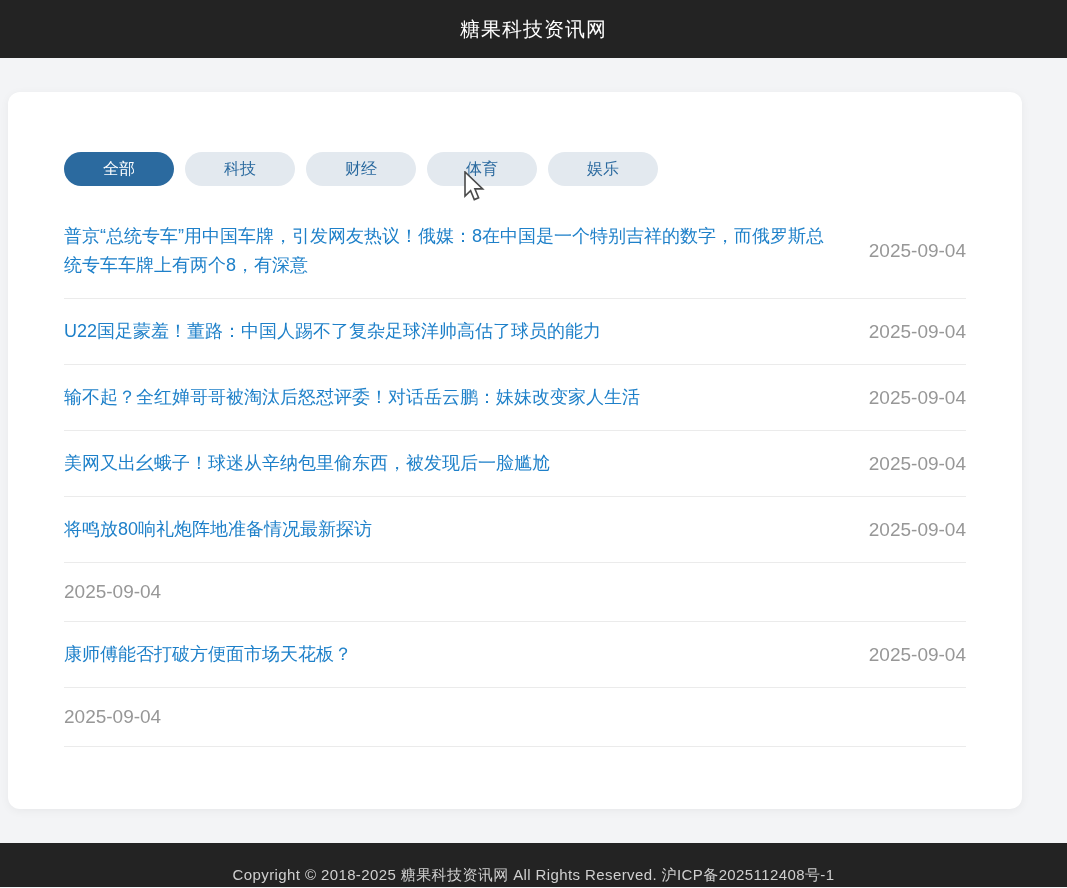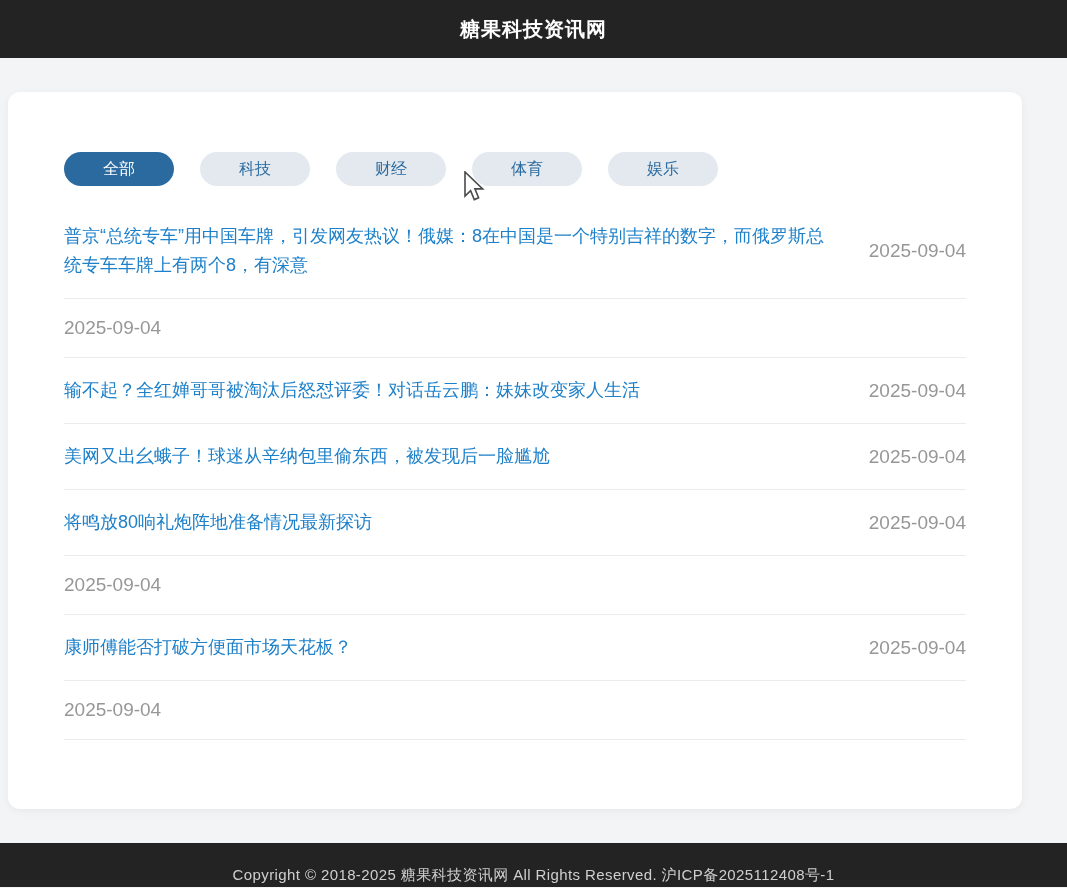--- a/index.html
+++ b/index.html
@@ -25,34 +25,34 @@
   .site-header {
     height: 58px;
     background: var(--dark);
     display: flex;
     align-items: center;
     justify-content: center;
   }
   .site-title {
     color: #ffffff;
     font-size: 20px;
-    font-weight: 700;
+    font-weight: 400;
     letter-spacing: 1px;
   }
   .content-card {
     margin: 34px 45px 0 8px;
     background: #ffffff;
     border-radius: 12px;
     box-shadow: 0 2px 10px rgba(0,0,0,0.05);
     padding: 60px 56px 56px 56px;
     min-height: 717px;
   }
   .tabs-row {
     display: flex;
-    gap: 26px;
+    gap: 11px;
   }
   .tab-pill {
     width: 110px;
     height: 34px;
     border-radius: 17px;
     background: var(--pill-bg);
     color: var(--accent);
     font-size: 16px;
     display: flex;
     align-items: center;
@@ -125,20 +125,21 @@
       <div class="tab-pill">财经</div>
       <div class="tab-pill">体育</div>
       <div class="tab-pill">娱乐</div>
     </nav>
   <section class="article-list" id="articles">
       <div class="article-row">
         <a class="article-link">普京“总统专车”用中国车牌，引发网友热议！俄媒：8在中国是一个特别吉祥的数字，而俄罗斯总统专车车牌上有两个8，有深意</a>
         <span class="article-date">2025-09-04</span>
       </div>
       <div class="article-row">
+        <a class="article-link">U22国足蒙羞！董路：中国人踢不了复杂足球洋帅高估了球员的能力</a>
         <span class="article-date">2025-09-04</span>
       </div>
       <div class="article-row">
         <a class="article-link">输不起？全红婵哥哥被淘汰后怒怼评委！对话岳云鹏：妹妹改变家人生活</a>
         <span class="article-date">2025-09-04</span>
       </div>
       <div class="article-row">
         <a class="article-link">美网又出幺蛾子！球迷从辛纳包里偷东西，被发现后一脸尴尬</a>
         <span class="article-date">2025-09-04</span>
       </div>

